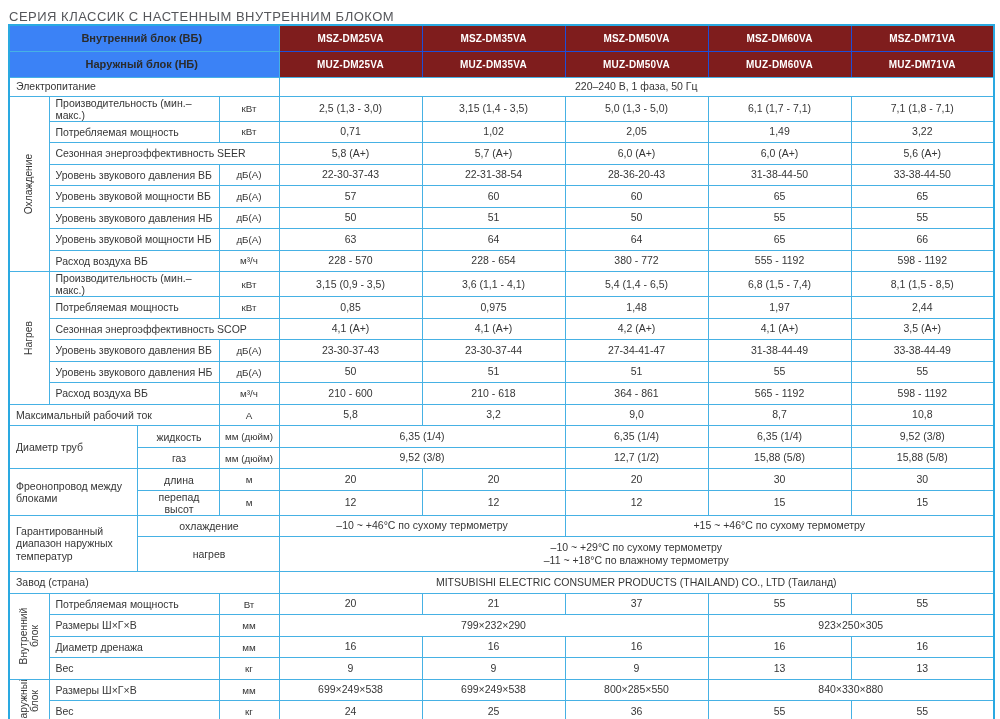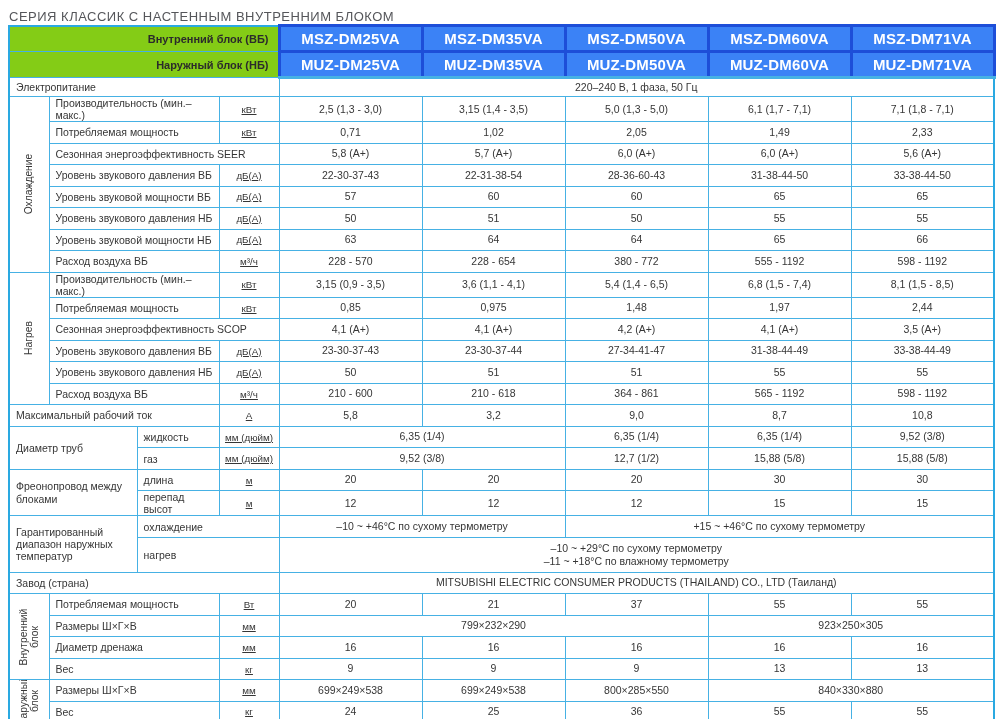--- a/index.html
+++ b/index.html
@@ -17,32 +17,32 @@
     width:985px;margin-left:8px;
     border:2px solid #2aa9e1;
   }
   th,td{
     border:1px solid #46b1e4;
     padding:0 4px;overflow:hidden;vertical-align:middle;
     font-size:10.5px;text-align:center;box-sizing:border-box;
   }
   thead tr{height:26px;}
   th.hleft{
-    background:#84cc16;color:#2b2b2b;font-weight:bold;font-size:11px;
-    text-align:right;padding-right:9px;border:1px solid #46b1e4;
+    background:#3b82f6;color:#2b2b2b;font-weight:bold;font-size:11px;
+    text-align:center;padding-right:9px;border:1px solid #46b1e4;
   }
   th.hblue{
-    background:#3b82f6;color:#ffffff;font-weight:bold;font-size:15px;
-    border:3px solid #1d4ed8;letter-spacing:.2px;
+    background:#7f1d1d;color:#ffffff;font-weight:bold;font-size:10px;
+    border:1px solid #1d4ed8;letter-spacing:.2px;
   }
   tr.hr2 th.hblue{border-bottom-color:#46b1e4;}
   tbody tr{height:21.5px;}
   td.lab{text-align:left;padding-left:6px;line-height:1.15;}
-  td.sub{text-align:left;padding-left:6px;}
-  td.unit{font-size:9.8px;padding:0 2px;text-decoration:underline;}
+  td.sub{text-align:center;padding-left:6px;}
+  td.unit{font-size:9.8px;padding:0 2px;}
   td.val{white-space:pre-line;line-height:1.25;}
   td.vcell{position:relative;padding:0;}
   .vlabel{
     position:absolute;left:50%;top:50%;
     transform:translate(-50%,-50%) rotate(-90deg);
     font-size:10.3px;line-height:1.1;white-space:pre;text-align:center;color:#363636;
   }
 </style>
 </head>
 <body>
@@ -96,36 +96,36 @@
         <td class="val">6,1 (1,7 - 7,1)</td>
         <td class="val">7,1 (1,8 - 7,1)</td>
       </tr>
       <tr>
         <td class="lab" colspan="2">Потребляемая мощность</td>
         <td class="unit">кВт</td>
         <td class="val">0,71</td>
         <td class="val">1,02</td>
         <td class="val">2,05</td>
         <td class="val">1,49</td>
-        <td class="val">2,33</td>
+        <td class="val">3,22</td>
       </tr>
       <tr>
         <td class="lab" colspan="3">Сезонная энергоэффективность SEER</td>
         <td class="val">5,8 (A+)</td>
         <td class="val">5,7 (A+)</td>
         <td class="val">6,0 (A+)</td>
         <td class="val">6,0 (A+)</td>
         <td class="val">5,6 (A+)</td>
       </tr>
       <tr>
         <td class="lab" colspan="2">Уровень звукового давления ВБ</td>
         <td class="unit">дБ(А)</td>
         <td class="val">22-30-37-43</td>
         <td class="val">22-31-38-54</td>
-        <td class="val">28-36-60-43</td>
+        <td class="val">28-36-20-43</td>
         <td class="val">31-38-44-50</td>
         <td class="val">33-38-44-50</td>
       </tr>
       <tr>
         <td class="lab" colspan="2">Уровень звуковой мощности ВБ</td>
         <td class="unit">дБ(А)</td>
         <td class="val">57</td>
         <td class="val">60</td>
         <td class="val">60</td>
         <td class="val">65</td>

